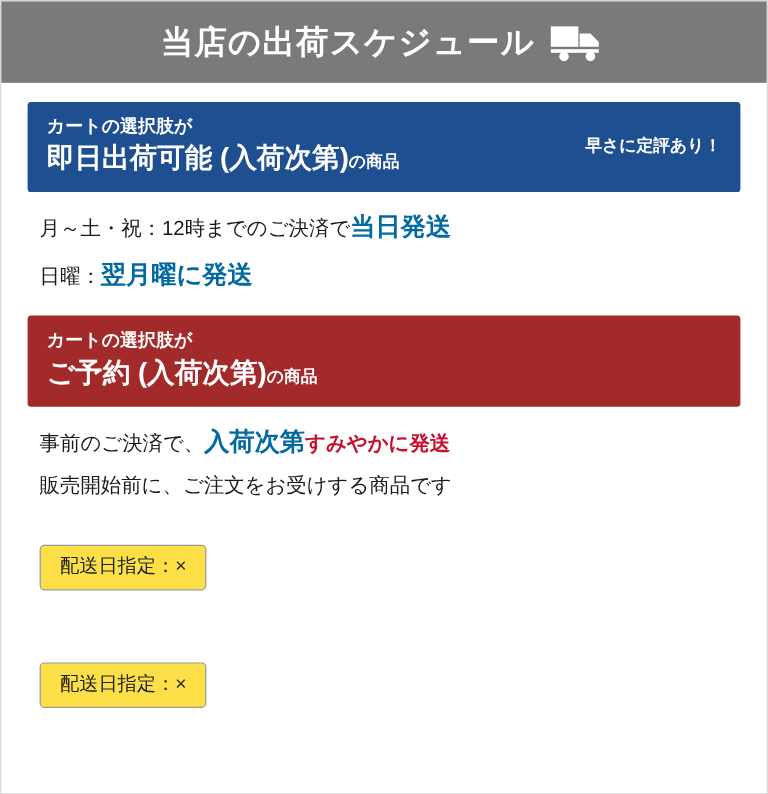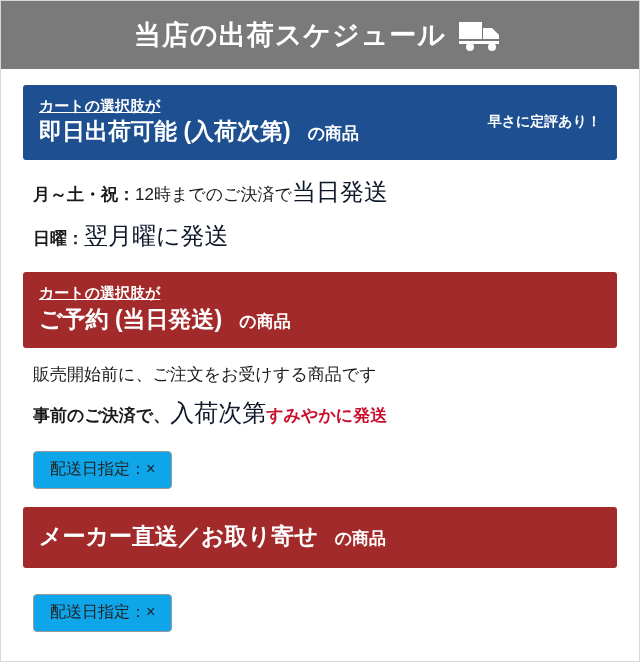--- a/index.html
+++ b/index.html
@@ -57,32 +57,30 @@
   .band.red  { background: #a32a2a; }
   .band-left {
     display: flex;
     flex-direction: column;
     justify-content: center;
   }
   .band-kicker {
     font-size: 15px;
     font-weight: bold;
     line-height: 1.35;
-    text-decoration: underline;
   }
   .band-main {
     font-size: 23px;
     font-weight: bold;
     line-height: 1.35;
     white-space: nowrap;
   }
   .band-main .small {
-    font-size: 17px;
+    font-size: 14px;
     font-weight: bold;
-    margin-left: 17px;
   }
   .band-note {
     font-size: 14px;
     font-weight: bold;
     white-space: nowrap;
     align-self: center;
     padding-left: 10px;
     font-family: Liberation Serif, serif;
   }
   .band.single {
@@ -97,41 +95,41 @@
   }
   .detail p {
     margin: 0 0 8px 0;
     font-size: 17px;
     color: #1a1a1a;
     line-height: 1.5;
     white-space: nowrap;
   }
   .detail p:last-child { margin-bottom: 0; }
   .em-red {
-    color: #0f172a;
-    font-weight: normal;
-    font-size: 24px;
+    color: #0369a1;
+    font-weight: bold;
+    font-size: 21px;
   }
   .em-red-sm {
     color: #c8102e;
     font-weight: bold;
     font-size: 17px;
   }
   .label-strong {
-    font-weight: bold;
+    font-weight: normal;
   }
   .pill {
     display: inline-block;
-    margin-top: 12px;
+    margin-top: 28px;
     padding: 7px 16px 8px 16px;
     border: 1px solid #999999;
     border-radius: 4px;
     font-size: 16px;
     color: #222222;
-    background: #0ea5e9;
+    background: #fde047;
     white-space: nowrap;
   }
 </style>
 </head>
 <body>
 
 <div id="page">
 
   <div class="header">
     <div class="header-title">当店の出荷スケジュール</div>
@@ -157,34 +155,29 @@
     </div>
 
     <div class="detail">
       <p><span class="label-strong">月～土・祝：</span><span>12時までのご決済で</span><span class="em-red">当日発送</span></p>
       <p><span class="label-strong">日曜：</span><span class="em-red">翌月曜に発送</span></p>
     </div>
 
     <div class="band red">
       <div class="band-left">
         <div class="band-kicker">カートの選択肢が</div>
-        <div class="band-main"><span>ご予約 (当日発送)</span><span class="small">の商品</span></div>
+        <div class="band-main"><span>ご予約 (入荷次第)</span><span class="small">の商品</span></div>
       </div>
     </div>
 
     <div class="detail">
+      <p><span class="label-strong">事前のご決済で、</span><span class="em-red">入荷次第</span><span class="em-red-sm">すみやかに発送</span></p>
       <p><span>販売開始前に、ご注文をお受けする商品です</span></p>
-      <p><span class="label-strong">事前のご決済で、</span><span class="em-red">入荷次第</span><span class="em-red-sm">すみやかに発送</span></p>
       <span class="pill">配送日指定：×</span>
     </div>
 
-    <div class="band red single">
-      <div class="band-left">
-        <div class="band-main"><span>メーカー直送／お取り寄せ</span><span class="small">の商品</span></div>
-      </div>
-    </div>
 
     <div class="detail">
       <span class="pill">配送日指定：×</span>
     </div>
 
   </div>
 </div>
 
 </body></html>

